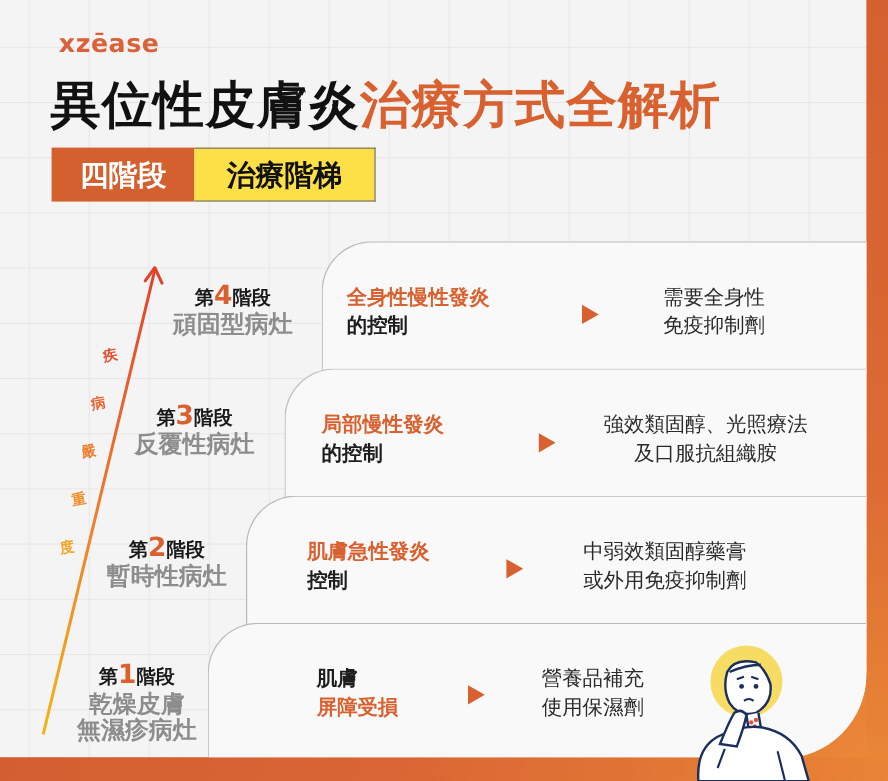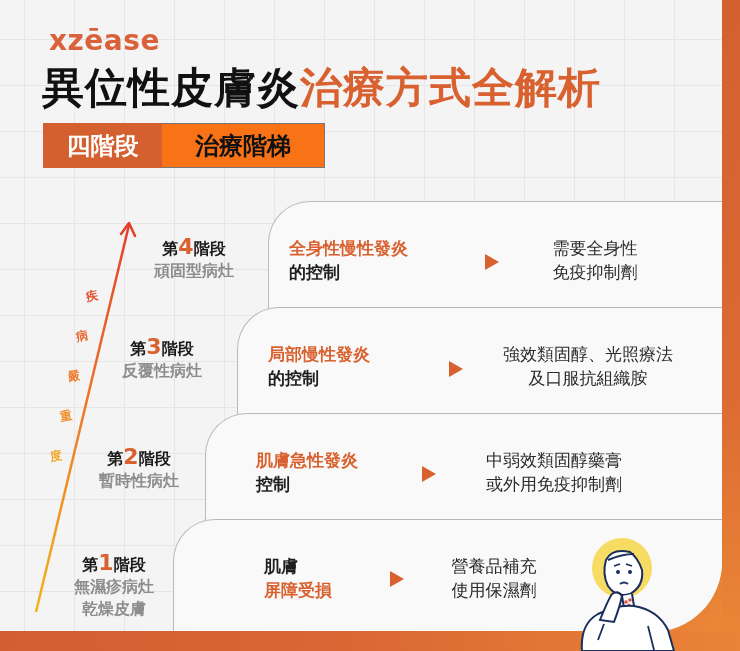--- a/index.html
+++ b/index.html
@@ -25,49 +25,49 @@
   .frame-corner {
     position: absolute; left: 660px; top: 560px; width: 80px; height: 75px;
     background: linear-gradient(135deg, #e47a35, #ec8a37);
   }
   .frame-corner-inner {
     position: absolute; left: 620px; top: 480px; width: 102px; height: 152px;
     background: #f8f8f8; border-bottom-right-radius: 70px;
   }
   .logo {
     position: absolute; left: 49px; top: 24px;
-    color: #d9623a; font-size: 28px; font-weight: bold; letter-spacing: 0.5px;
+    color: #d9623a; font-size: 21px; font-weight: bold; letter-spacing: 0.5px;
     font-family: "DejaVu Sans", sans-serif;
     text-align: center;
   }
   .title {
     position: absolute; left: 42px; top: 60px;
     font-family: "DejaVu Serif", serif; font-weight: bold; font-size: 42px;
     color: #111; letter-spacing: 1px; white-space: nowrap;
   }
   .title .accent { color: #d9612f; }
   .subtitle {
     position: absolute; left: 43px; top: 123px; height: 45px; display: flex;
     font-family: "DejaVu Serif", serif; font-weight: bold; font-size: 24px;
   }
   .subtitle .tag-a {
     background: #d5602f; color: #fff; width: 119px; display: flex; align-items: center; justify-content: center;
   }
   .subtitle .tag-b {
-    background: #f97316; color: #111; width: 163px; display: flex; align-items: center; justify-content: center;
+    background: #fde047; color: #111; width: 151px; display: flex; align-items: center; justify-content: center;
     border: 1.5px solid #777; border-left: none;
   }
   .arrow-svg { position: absolute; left: 0; top: 0; }
   .sev-char {
     position: absolute; font-size: 12px; font-weight: bold; transform: rotate(-10deg);
   }
   .step-label { position: absolute; text-align: center; white-space: nowrap; }
   .step-label .h { font-size: 16px; font-weight: bold; color: #1a1a1a; line-height: 22px; }
   .step-label .h .num { color: #d9612f; font-size: 22px; }
-  .step-label .s { font-size: 16px; font-weight: bold; color: #8d8d8d; line-height: 22px; }
+  .step-label .s { font-size: 20px; font-weight: bold; color: #8d8d8d; line-height: 22px; }
   .card {
     position: absolute; background: #f9f9f9; border: 1.3px solid #b9b9b9;
     border-right: none; border-bottom: none;
     border-top-left-radius: 42px;
   }
   .card .cond {
     position: absolute; text-align: left; font-size: 17px; line-height: 24px; white-space: nowrap;
   }
   .card .cond .o { color: #d9612f; font-weight: bold; }
   .card .cond .k { color: #1e1e1e; font-weight: bold; }
@@ -124,22 +124,22 @@
 <div class="step-label" style="left:110px;top:336px;width:104px">
   <div class="h"><span>第</span><span class="num">3</span><span>階段</span></div>
   <div class="s">反覆性病灶</div>
 </div>
 <div class="step-label" style="left:87px;top:446px;width:104px">
   <div class="h"><span>第</span><span class="num">2</span><span>階段</span></div>
   <div class="s">暫時性病灶</div>
 </div>
 <div class="step-label" style="left:62px;top:552px;width:104px">
   <div class="h"><span>第</span><span class="num">1</span><span>階段</span></div>
+  <div class="s">乾燥皮膚</div>
   <div class="s">無濕疹病灶</div>
-  <div class="s">乾燥皮膚</div>
 </div>
 
 <div class="card" style="left:268px;top:201px;width:454px;height:110px">
   <div class="cond" style="left:20px;top:34px;width:160px">
     <div class="o">全身性慢性發炎</div>
     <div class="k">的控制</div>
   </div>
   <div class="tri" style="left:216px;top:52px"></div>
   <div class="treat" style="left:256px;top:34px;width:140px">
     <div>需要全身性</div>

